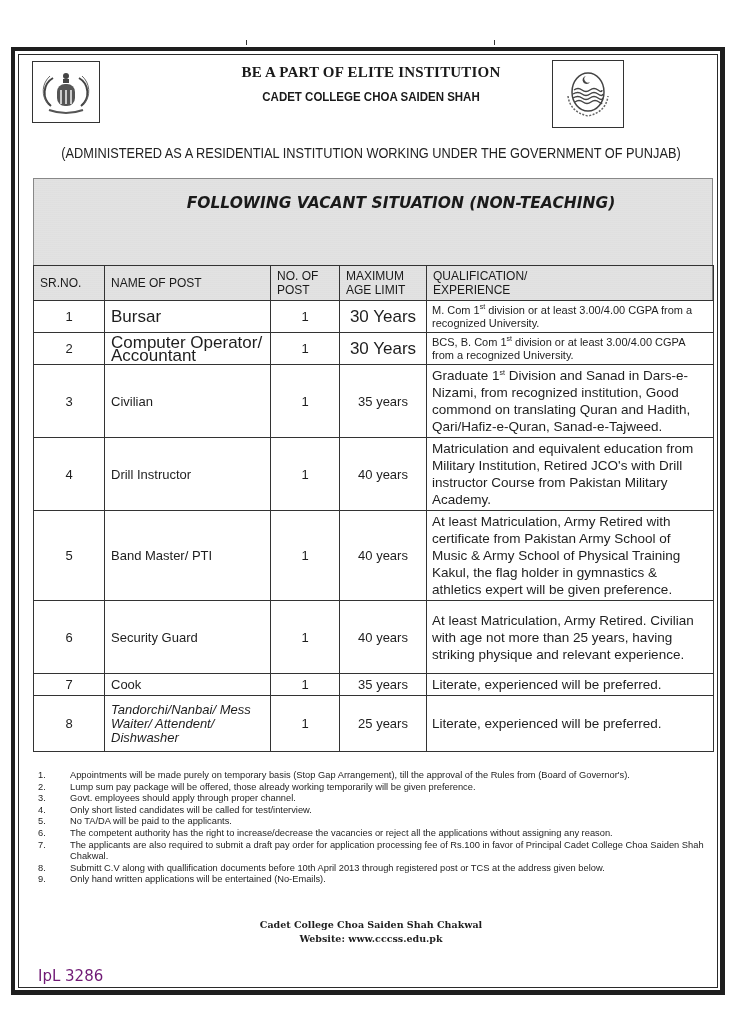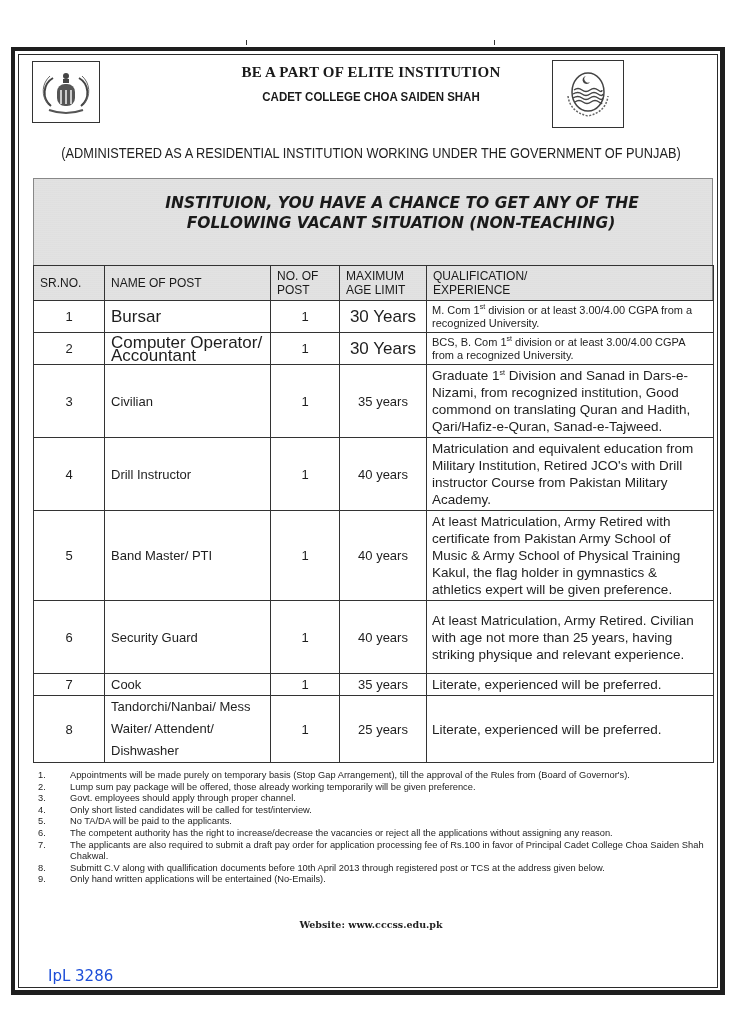--- a/index.html
+++ b/index.html
@@ -35,21 +35,21 @@
   sup { font-size:7px; vertical-align:super; line-height:0; }
 
   .notes { position:absolute; left:38px; top:770px; width:672px; font-size:9.3px; line-height:11.6px; color:#1e1e1e; }
   .note { display:flex; }
   .note .n { width:32px; flex:none; }
   .note .t { flex:1; }
 
   .sign { position:absolute; left:0; right:0; top:918px; text-align:center; font-family:"DejaVu Serif", serif; font-weight:bold; font-size:9.5px; line-height:14px; color:#1e1e1e; }
   .sign div { display:block; }
 
-  .ipl { position:absolute; left:48px; top:967px; font-family:"DejaVu Sans", sans-serif; font-size:15px; color:#1d4ed8; }
+  .ipl { position:absolute; left:38px; top:967px; font-family:"DejaVu Sans", sans-serif; font-size:15px; color:#701a75; }
 </style>
 </head>
 <body>
 
 <div class="tick" style="left:246px;"></div>
 <div class="tick" style="left:494px;"></div>
 
 <div class="outer-frame"></div>
 <div class="inner-frame"></div>
 
@@ -81,21 +81,20 @@
     <path d="M13 32 Q18 29 22 32 T30 32 T38 32 T43 32" fill="none" stroke="#444" stroke-width="1.4"></path>
     <path d="M15 36 Q19 33 23 36 T31 36 T39 36 T41 36" fill="none" stroke="#444" stroke-width="1.4"></path>
     <path d="M8 30 Q10 46 28 50 Q46 46 48 30" fill="none" stroke="#666" stroke-width="1.5" stroke-dasharray="2 1.5"></path>
   </svg>
 </div>
 
 <div class="admin-line">(ADMINISTERED AS A RESIDENTIAL INSTITUTION WORKING UNDER THE GOVERNMENT OF PUNJAB)</div>
 
 <div class="shaded-box"></div>
 <div class="headline">
-  <span class="l2">INSTITUION, YOU HAVE A CHANCE TO GET ANY OF THE</span>
   <span class="l3">FOLLOWING VACANT SITUATION (NON-TEACHING)</span>
 </div>
 
 <table class="posts">
   <colgroup>
     <col style="width:71px">
     <col style="width:166px">
     <col style="width:69px">
     <col style="width:87px">
     <col style="width:287px">
@@ -154,21 +153,21 @@
     </tr>
     <tr style="height:22px;">
       <td class="c">7</td>
       <td>Cook</td>
       <td class="c">1</td>
       <td class="c">35 years</td>
       <td class="q">Literate, experienced will be preferred.</td>
     </tr>
     <tr style="height:56px;">
       <td class="c">8</td>
-      <td style="line-height:22px;">Tandorchi/Nanbai/ Mess Waiter/ Attendent/ Dishwasher</td>
+      <td style="line-height:14px;font-style:italic;">Tandorchi/Nanbai/ Mess Waiter/ Attendent/ Dishwasher</td>
       <td class="c">1</td>
       <td class="c">25 years</td>
       <td class="q">Literate, experienced will be preferred.</td>
     </tr>
   </tbody>
 </table>
 
 <div class="notes">
   <div class="note">
       <span class="n">1.</span>
@@ -202,16 +201,17 @@
       <span class="n">8.</span>
       <span class="t">Submitt C.V along with quallification documents before 10th April 2013 through registered post or TCS at the address given below.</span>
     </div>
   <div class="note">
       <span class="n">9.</span>
       <span class="t">Only hand written applications will be entertained (No-Emails).</span>
     </div>
 </div>
 
 <div class="sign">
+  <div>Cadet College Choa Saiden Shah Chakwal</div>
   <div>Website: www.cccss.edu.pk</div>
 </div>
 
 <div class="ipl">IpL 3286</div>
 
 </body></html>

